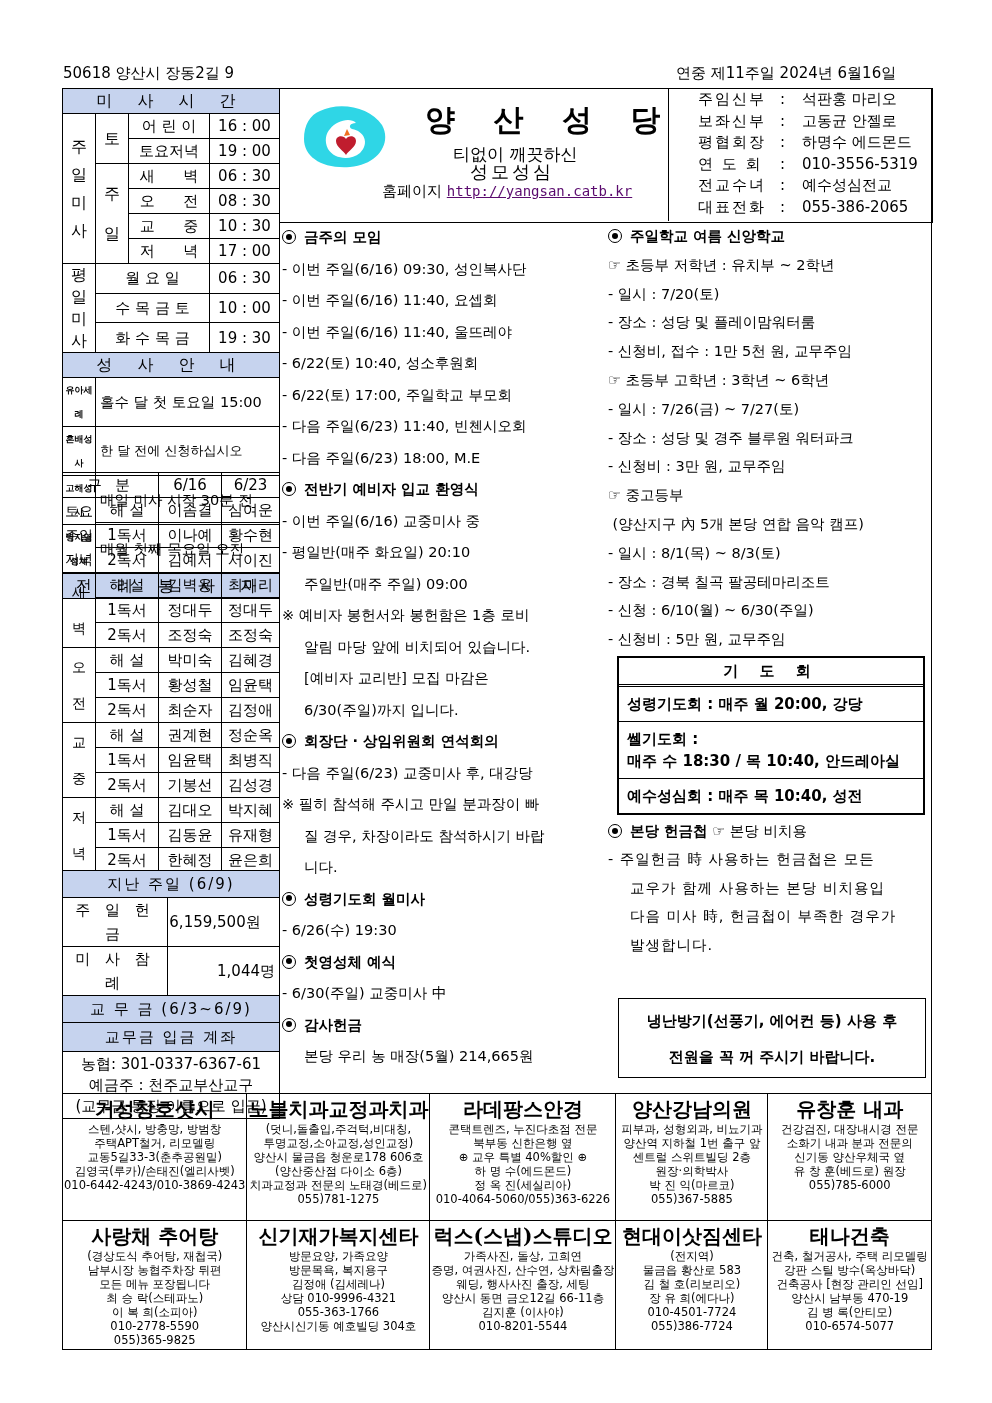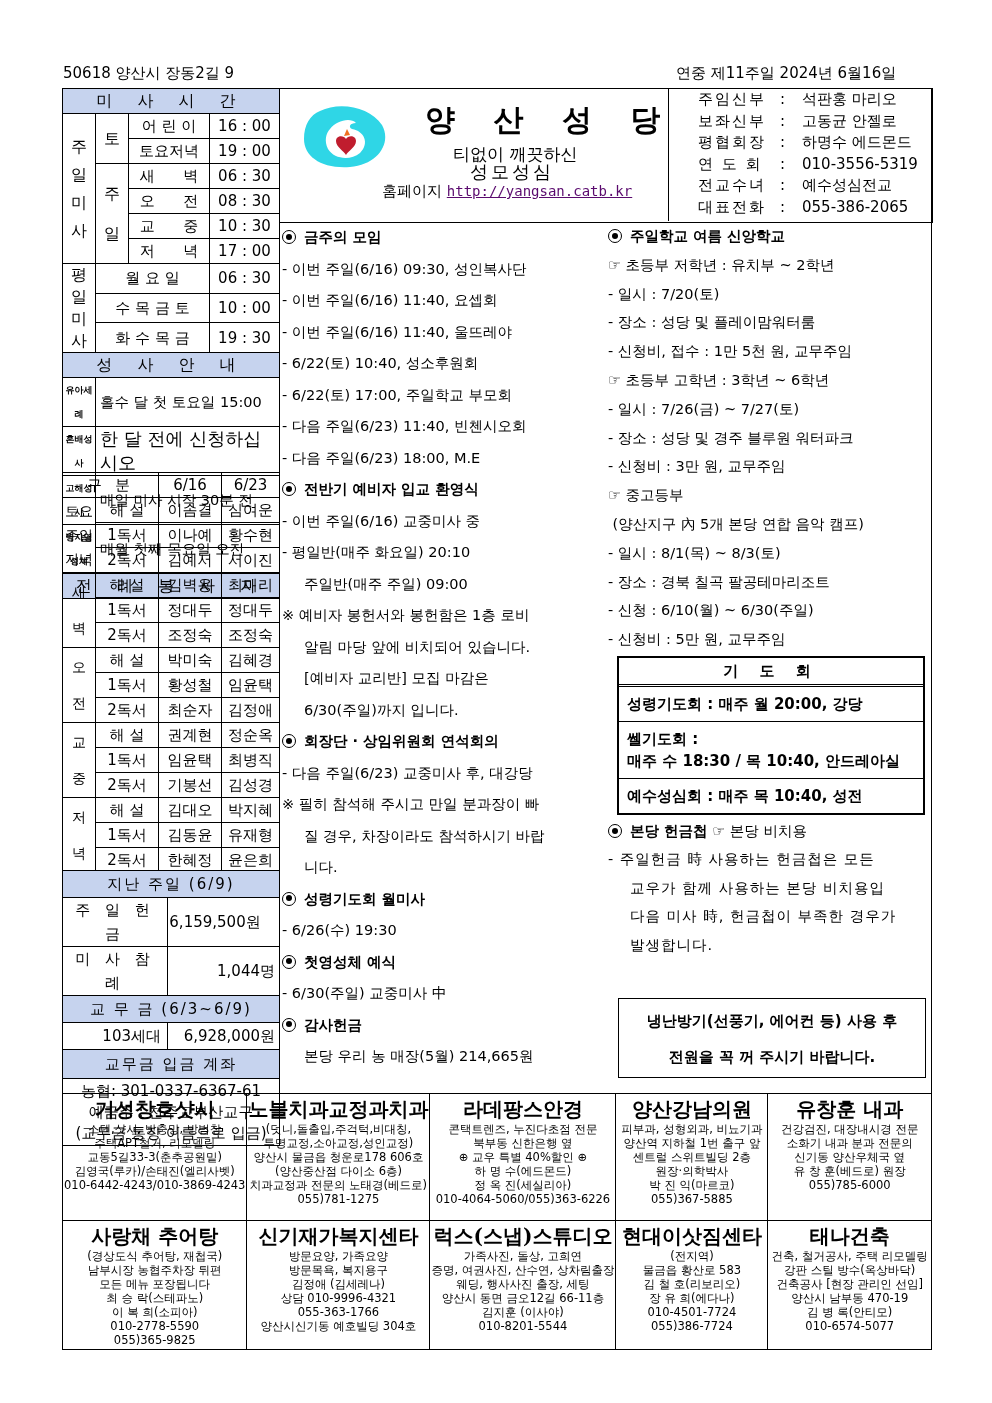--- a/index.html
+++ b/index.html
@@ -150,21 +150,21 @@
         <td colspan="4" class="hdr">성 사 안 내</td>
       </tr>
   </tbody>
     <tbody id="sacr">
       <tr>
         <td class="tiny" style="height:24px;word-break:break-all;">유아세례</td>
         <td colspan="3" style="text-align:left;padding-left:4px;font-size:14.5px;">홀수 달 첫 토요일 15:00</td>
       </tr>
       <tr>
         <td class="tiny" style="height:24px;word-break:break-all;">혼배성사</td>
-        <td colspan="3" style="text-align:left;padding-left:4px;font-size:18px;">한 달 전에 신청하십시오</td>
+        <td colspan="3" style="text-align:left;padding-left:4px;font-size:13px;">한 달 전에 신청하십시오</td>
       </tr>
       <tr>
         <td class="tiny" style="height:24px;word-break:break-all;">고해성사</td>
         <td colspan="3" style="text-align:left;padding-left:4px;font-size:14.5px;">매일 미사 시작 30분 전</td>
       </tr>
       <tr>
         <td class="tiny" style="height:24px;word-break:break-all;">병자영성체</td>
         <td colspan="3" style="text-align:left;padding-left:4px;font-size:14.5px;">매월 첫째 목요일 오전</td>
       </tr>
     </tbody>
@@ -281,24 +281,20 @@
   <tr>
         <td style="width:104px;height:26px;letter-spacing:5px;">주 일 헌 금</td>
         <td style="padding-right:17px;">6,159,500원</td>
       </tr>
   <tr>
         <td style="height:26px;letter-spacing:5px;">미 사 참 례</td>
         <td style="text-align:right;padding-right:4px;">1,044명</td>
       </tr>
   <tr>
         <td colspan="2" class="hdr2" style="height:26px;">교 무 금 (6/3~6/9)</td>
-      </tr>
-  <tr>
-        <td style="height:26px;text-align:right;padding-right:6px;">103세대</td>
-        <td style="text-align:right;padding-right:4px;">6,928,000원</td>
       </tr>
   <tr>
         <td colspan="2" class="hdr2" style="height:28px;">교무금 입금 계좌</td>
       </tr>
   <tr>
         <td colspan="2" style="height:66px;line-height:21px;">
     <div>농협: 301-0337-6367-61</div>
     <div>예금주 : 천주교부산교구</div>
     <div>(교무금 통장 이름으로 입금)</div>
   </td>

